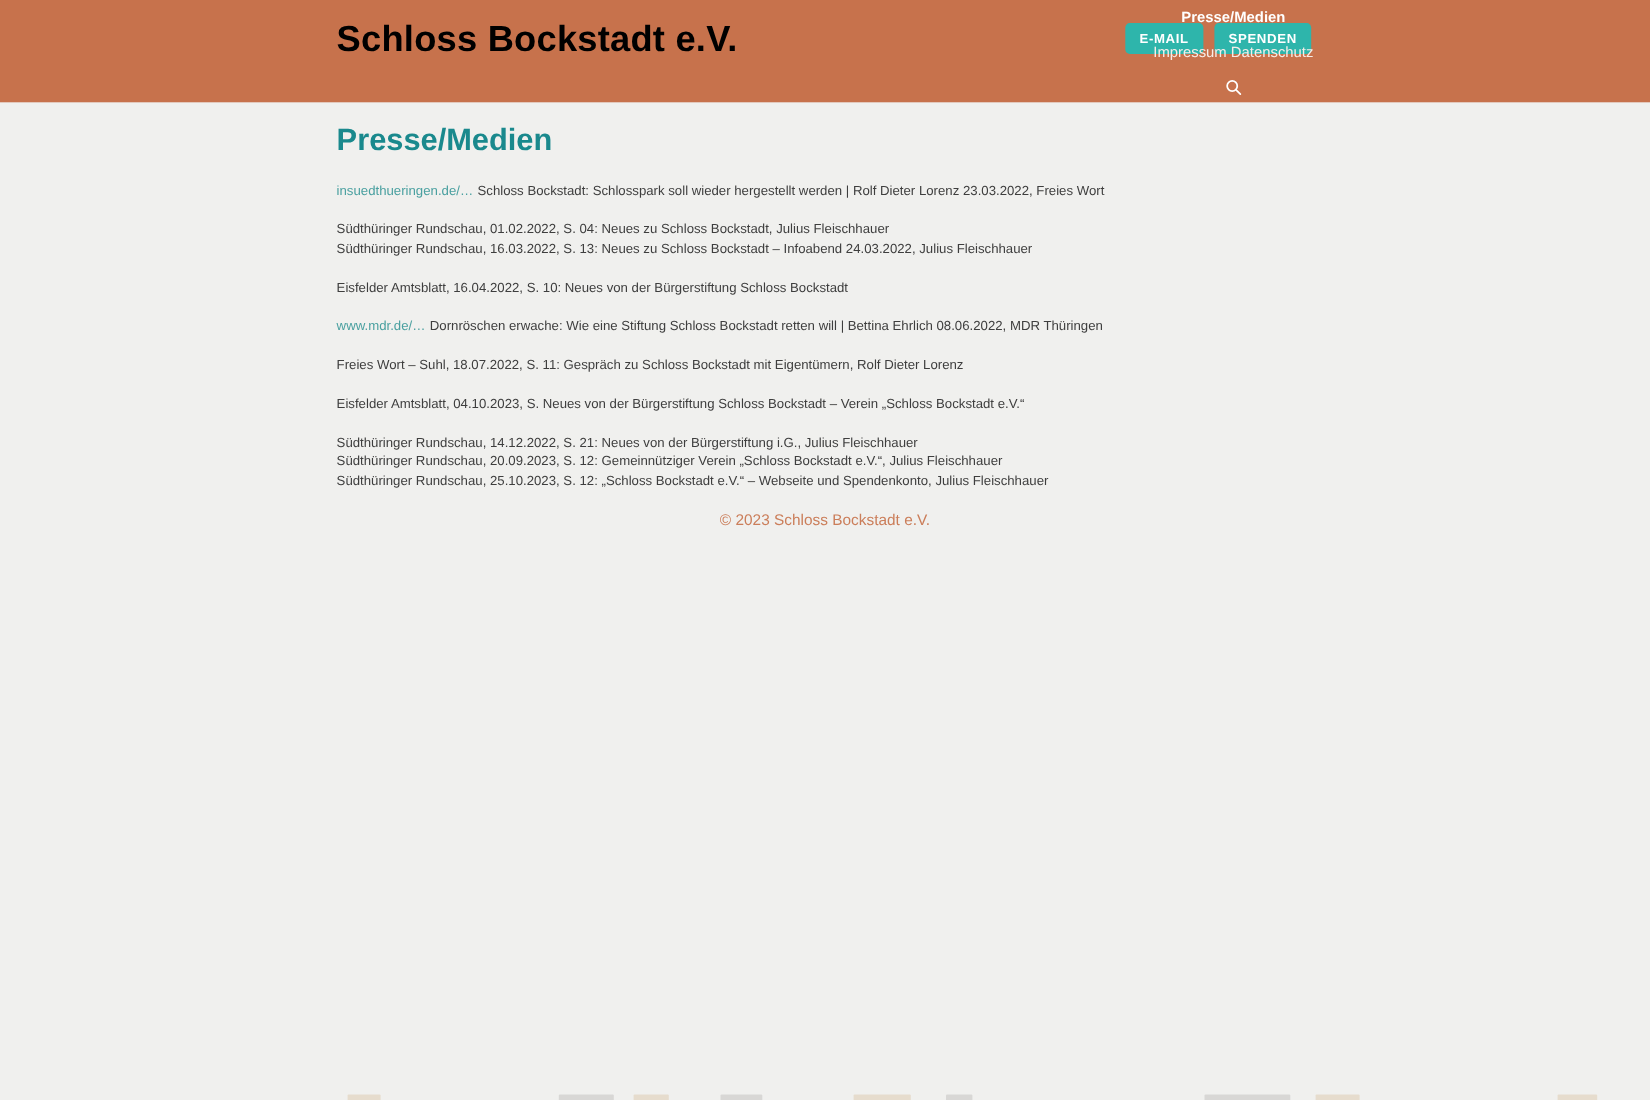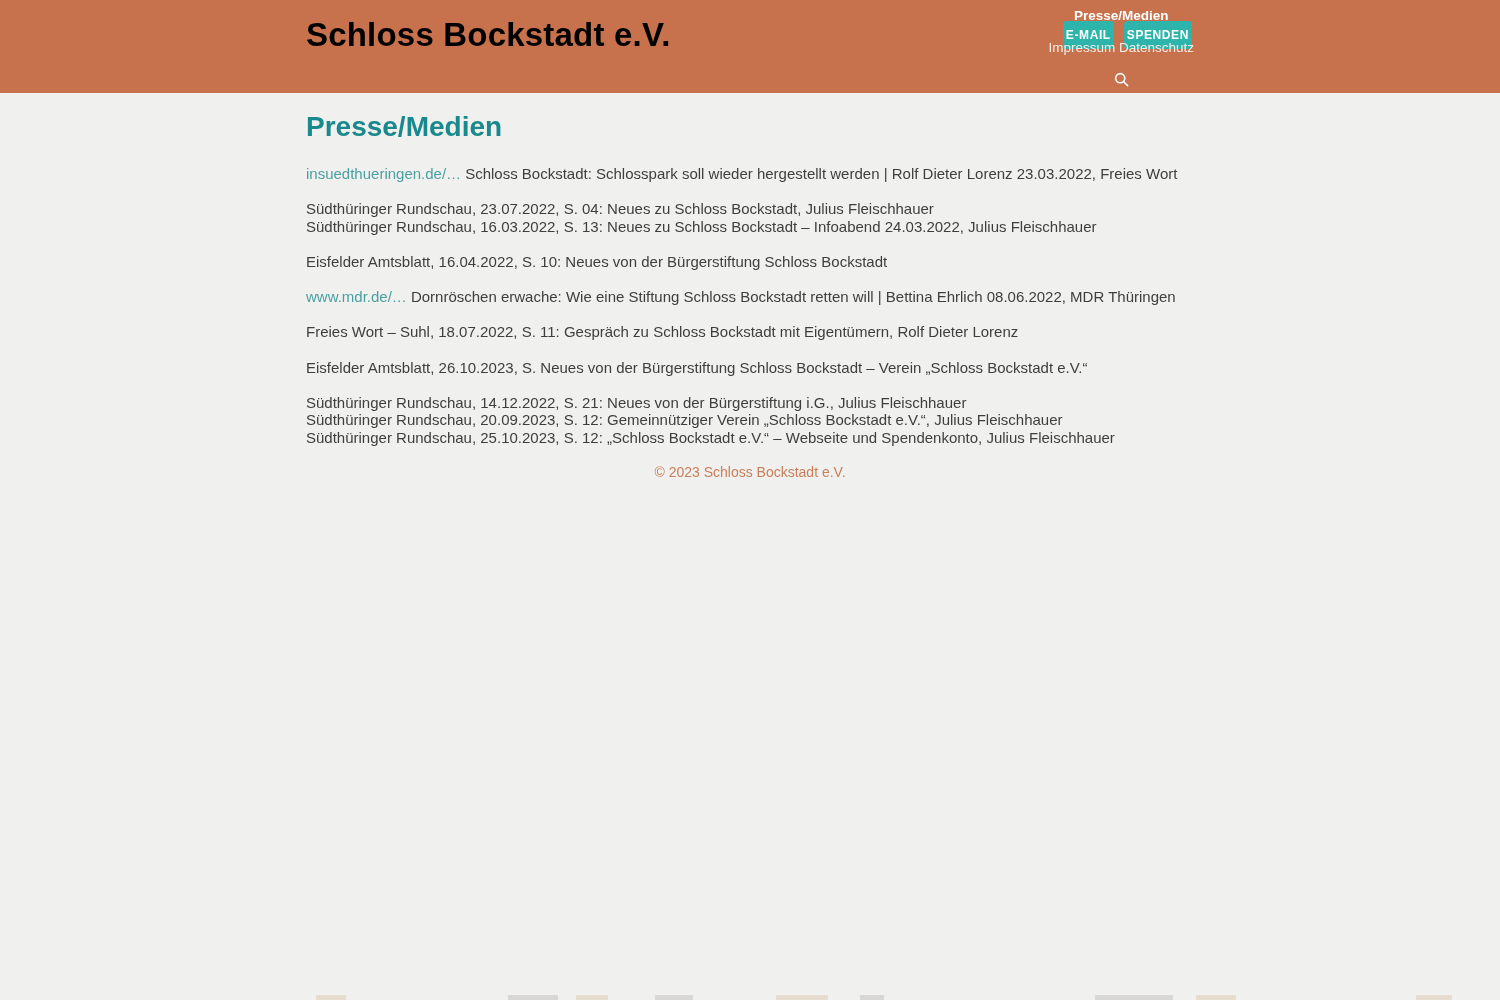--- a/index.html
+++ b/index.html
@@ -20,21 +20,21 @@
     font-size:33px; font-weight:bold; color:#000000;
     letter-spacing:0.2px; text-decoration:none; cursor:pointer;
   }
   .header-buttons {
     position:absolute; right:2px; top:21px;
     display:flex; gap:10px;
   }
   .btn {
     display:inline-block; background:#2eb5ab; color:#ffffff;
     font-size:12px; font-weight:bold; letter-spacing:0.6px;
-    padding:8px 3px; border-radius:4px; border:none;
+    padding:8px 13px; border-radius:4px; border:none;
     text-decoration:none; cursor:pointer; line-height:1;
   }
   .main-nav {
     position:absolute; right:0; bottom:6px;
     display:flex; align-items:center; gap:17px;flex-direction:column;
   }
   .nav-item {
     color:#f7ede7; font-size:13.5px; text-decoration:none; cursor:pointer;
     white-space:nowrap;
   }
@@ -44,21 +44,21 @@
   }
 
   
   .main { padding-top:16px; }
   .page-title {
     color:#1a898d; font-size:28px; font-weight:bold;
     line-height:36px; margin-bottom:20px;
   }
   .pgroup { margin:0 0 17.6px 0; }
   .pline {
-    font-size:15px; line-height:17.6px; color:#3e3e3e;
+    font-size:12px; line-height:17.6px; color:#3e3e3e;
   }
   .pline a {
     color:#4aa0a0; text-decoration:none; cursor:pointer; margin-right:4px;
   }
   .copyright {
     text-align:center; color:#cb7e5a; font-size:14px;
     line-height:17.6px; margin-top:15px;
   }
 
   
@@ -98,40 +98,40 @@
 
 <main class="main">
   <div class="container">
     <h1 class="page-title">Presse/Medien</h1>
 
     <div class="pgroup">
       <p class="pline"><a>insuedthueringen.de/…</a><span>Schloss Bockstadt: Schlosspark soll wieder hergestellt werden | Rolf Dieter Lorenz 23.03.2022, Freies Wort</span></p>
     </div>
 
     <div class="pgroup">
-      <p class="pline">Südthüringer Rundschau, 23.07.2022, S. 04: Neues zu Schloss Bockstadt, Julius Fleischhauer</p>
+      <p class="pline">Südthüringer Rundschau, 01.02.2022, S. 04: Neues zu Schloss Bockstadt, Julius Fleischhauer</p>
       <p class="pline">Südthüringer Rundschau, 16.03.2022, S. 13: Neues zu Schloss Bockstadt – Infoabend 24.03.2022, Julius Fleischhauer</p>
     </div>
 
     <div class="pgroup">
       <p class="pline">Eisfelder Amtsblatt, 16.04.2022, S. 10: Neues von der Bürgerstiftung Schloss Bockstadt</p>
     </div>
 
 
     <div class="pgroup">
       <p class="pline"><a>www.mdr.de/…</a><span>Dornröschen erwache: Wie eine Stiftung Schloss Bockstadt retten will | Bettina Ehrlich 08.06.2022, MDR Thüringen</span></p>
     </div>
 
     <div class="pgroup">
       <p class="pline">Freies Wort – Suhl, 18.07.2022, S. 11: Gespräch zu Schloss Bockstadt mit Eigentümern, Rolf Dieter Lorenz</p>
     </div>
 
 
     <div class="pgroup">
-      <p class="pline">Eisfelder Amtsblatt, 26.10.2023, S. Neues von der Bürgerstiftung Schloss Bockstadt – Verein „Schloss Bockstadt e.V.“</p>
+      <p class="pline">Eisfelder Amtsblatt, 04.10.2023, S. Neues von der Bürgerstiftung Schloss Bockstadt – Verein „Schloss Bockstadt e.V.“</p>
     </div>
 
     <div class="pgroup">
       <p class="pline">Südthüringer Rundschau, 14.12.2022, S. 21: Neues von der Bürgerstiftung i.G., Julius Fleischhauer</p>
       <p class="pline">Südthüringer Rundschau, 20.09.2023, S. 12: Gemeinnütziger Verein „Schloss Bockstadt e.V.“, Julius Fleischhauer</p>
       <p class="pline">Südthüringer Rundschau, 25.10.2023, S. 12: „Schloss Bockstadt e.V.“ – Webseite und Spendenkonto, Julius Fleischhauer</p>
     </div>
 
     <div class="copyright">© 2023 Schloss Bockstadt e.V.</div>
   </div>

